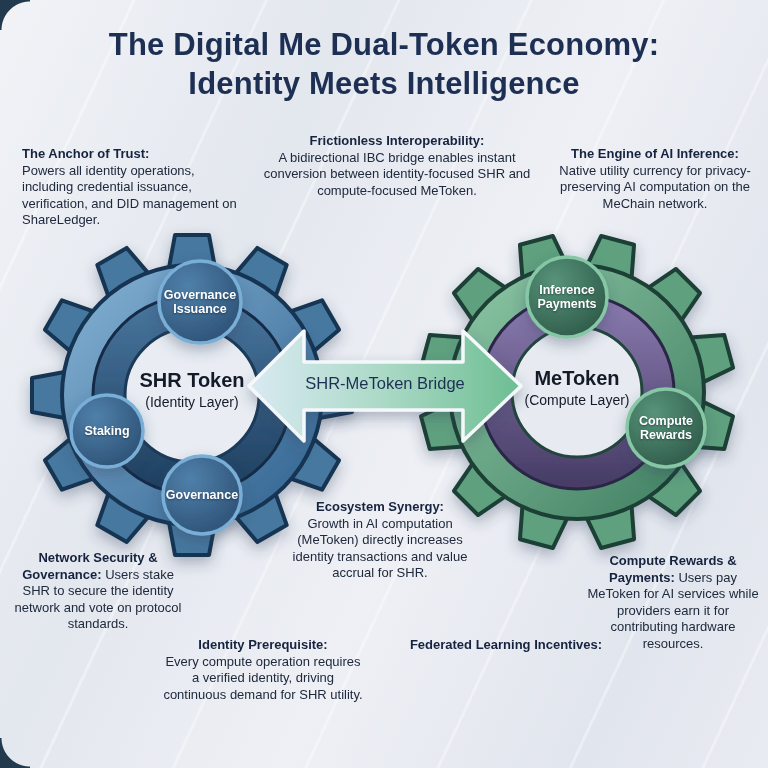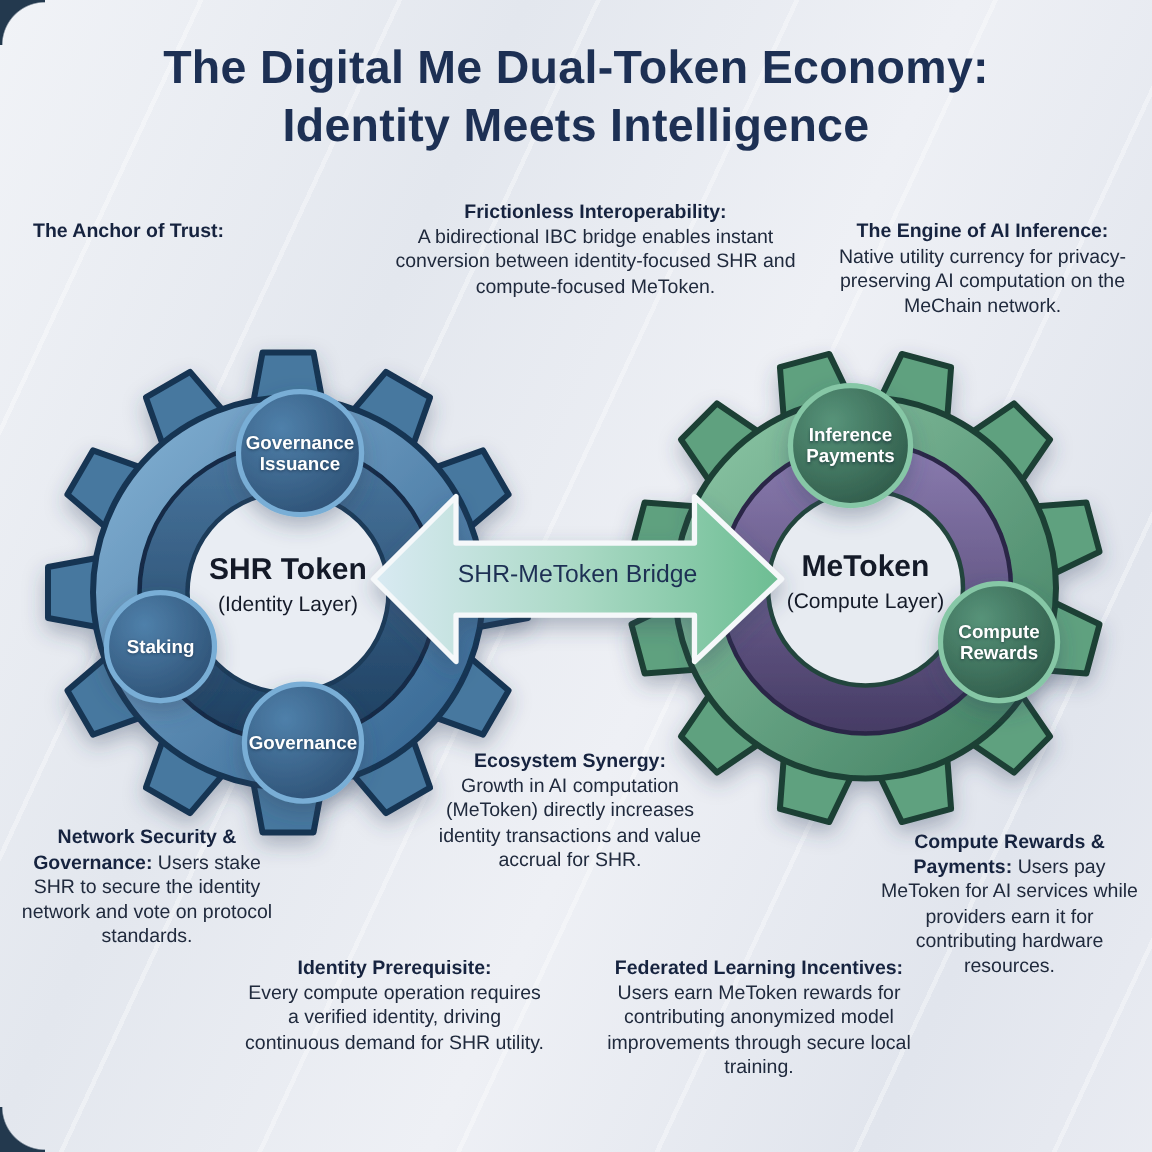--- a/index.html
+++ b/index.html
@@ -130,20 +130,21 @@
     <polygon points="249,386 304,331 304,362 463,362 463,331 521,386 463,441 463,410 304,410 304,441" fill="url(#arrowGrad)" stroke="#f5f8fa" stroke-width="3.5" stroke-linejoin="round" filter="url(#softShadow)"></polygon>
   </svg>
 
   <div class="title">
     <div>The Digital Me Dual-Token Economy:</div>
     <div>Identity Meets Intelligence</div>
   </div>
 
   <div class="note" style="left:22px;top:146px;width:216px;">
     <span class="hb">The Anchor of Trust:</span>
+    <span>Powers all identity operations, including credential issuance, verification, and DID management on ShareLedger.</span>
   </div>
 
   <div class="note center" style="left:261px;top:133px;width:272px;">
     <span class="hb">Frictionless Interoperability:</span>
     <span>A bidirectional IBC bridge enables instant conversion between identity-focused SHR and compute-focused MeToken.</span>
   </div>
 
   <div class="note center" style="left:556px;top:146px;width:198px;">
     <span class="hb">The Engine of AI Inference:</span>
     <span>Native utility currency for privacy-preserving AI computation on the MeChain network.</span>
@@ -159,21 +160,20 @@
     <span>Growth in AI computation (MeToken) directly increases identity transactions and value accrual for SHR.</span>
   </div>
 
   <div class="note center" style="left:163px;top:637px;width:200px;">
     <span class="hb">Identity Prerequisite:</span>
     <span>Every compute operation requires a verified identity, driving continuous demand for SHR utility.</span>
   </div>
 
   <div class="note center" style="left:390px;top:637px;width:232px;">
     <span class="hb">Federated Learning Incentives:</span>
-    <span>Users earn MeToken rewards for contributing anonymized model improvements through secure local training.</span>
   </div>
 
   <div class="note center" style="left:585px;top:553px;width:176px;">
     <span class="h">Compute Rewards &amp; Payments:</span>
     <span>Users pay MeToken for AI services while providers earn it for contributing hardware resources.</span>
   </div>
 
   <div class="gear-label" style="left:112px;top:369px;width:160px;">
     <div class="tok">SHR Token</div>
     <div class="lay">(Identity Layer)</div>

